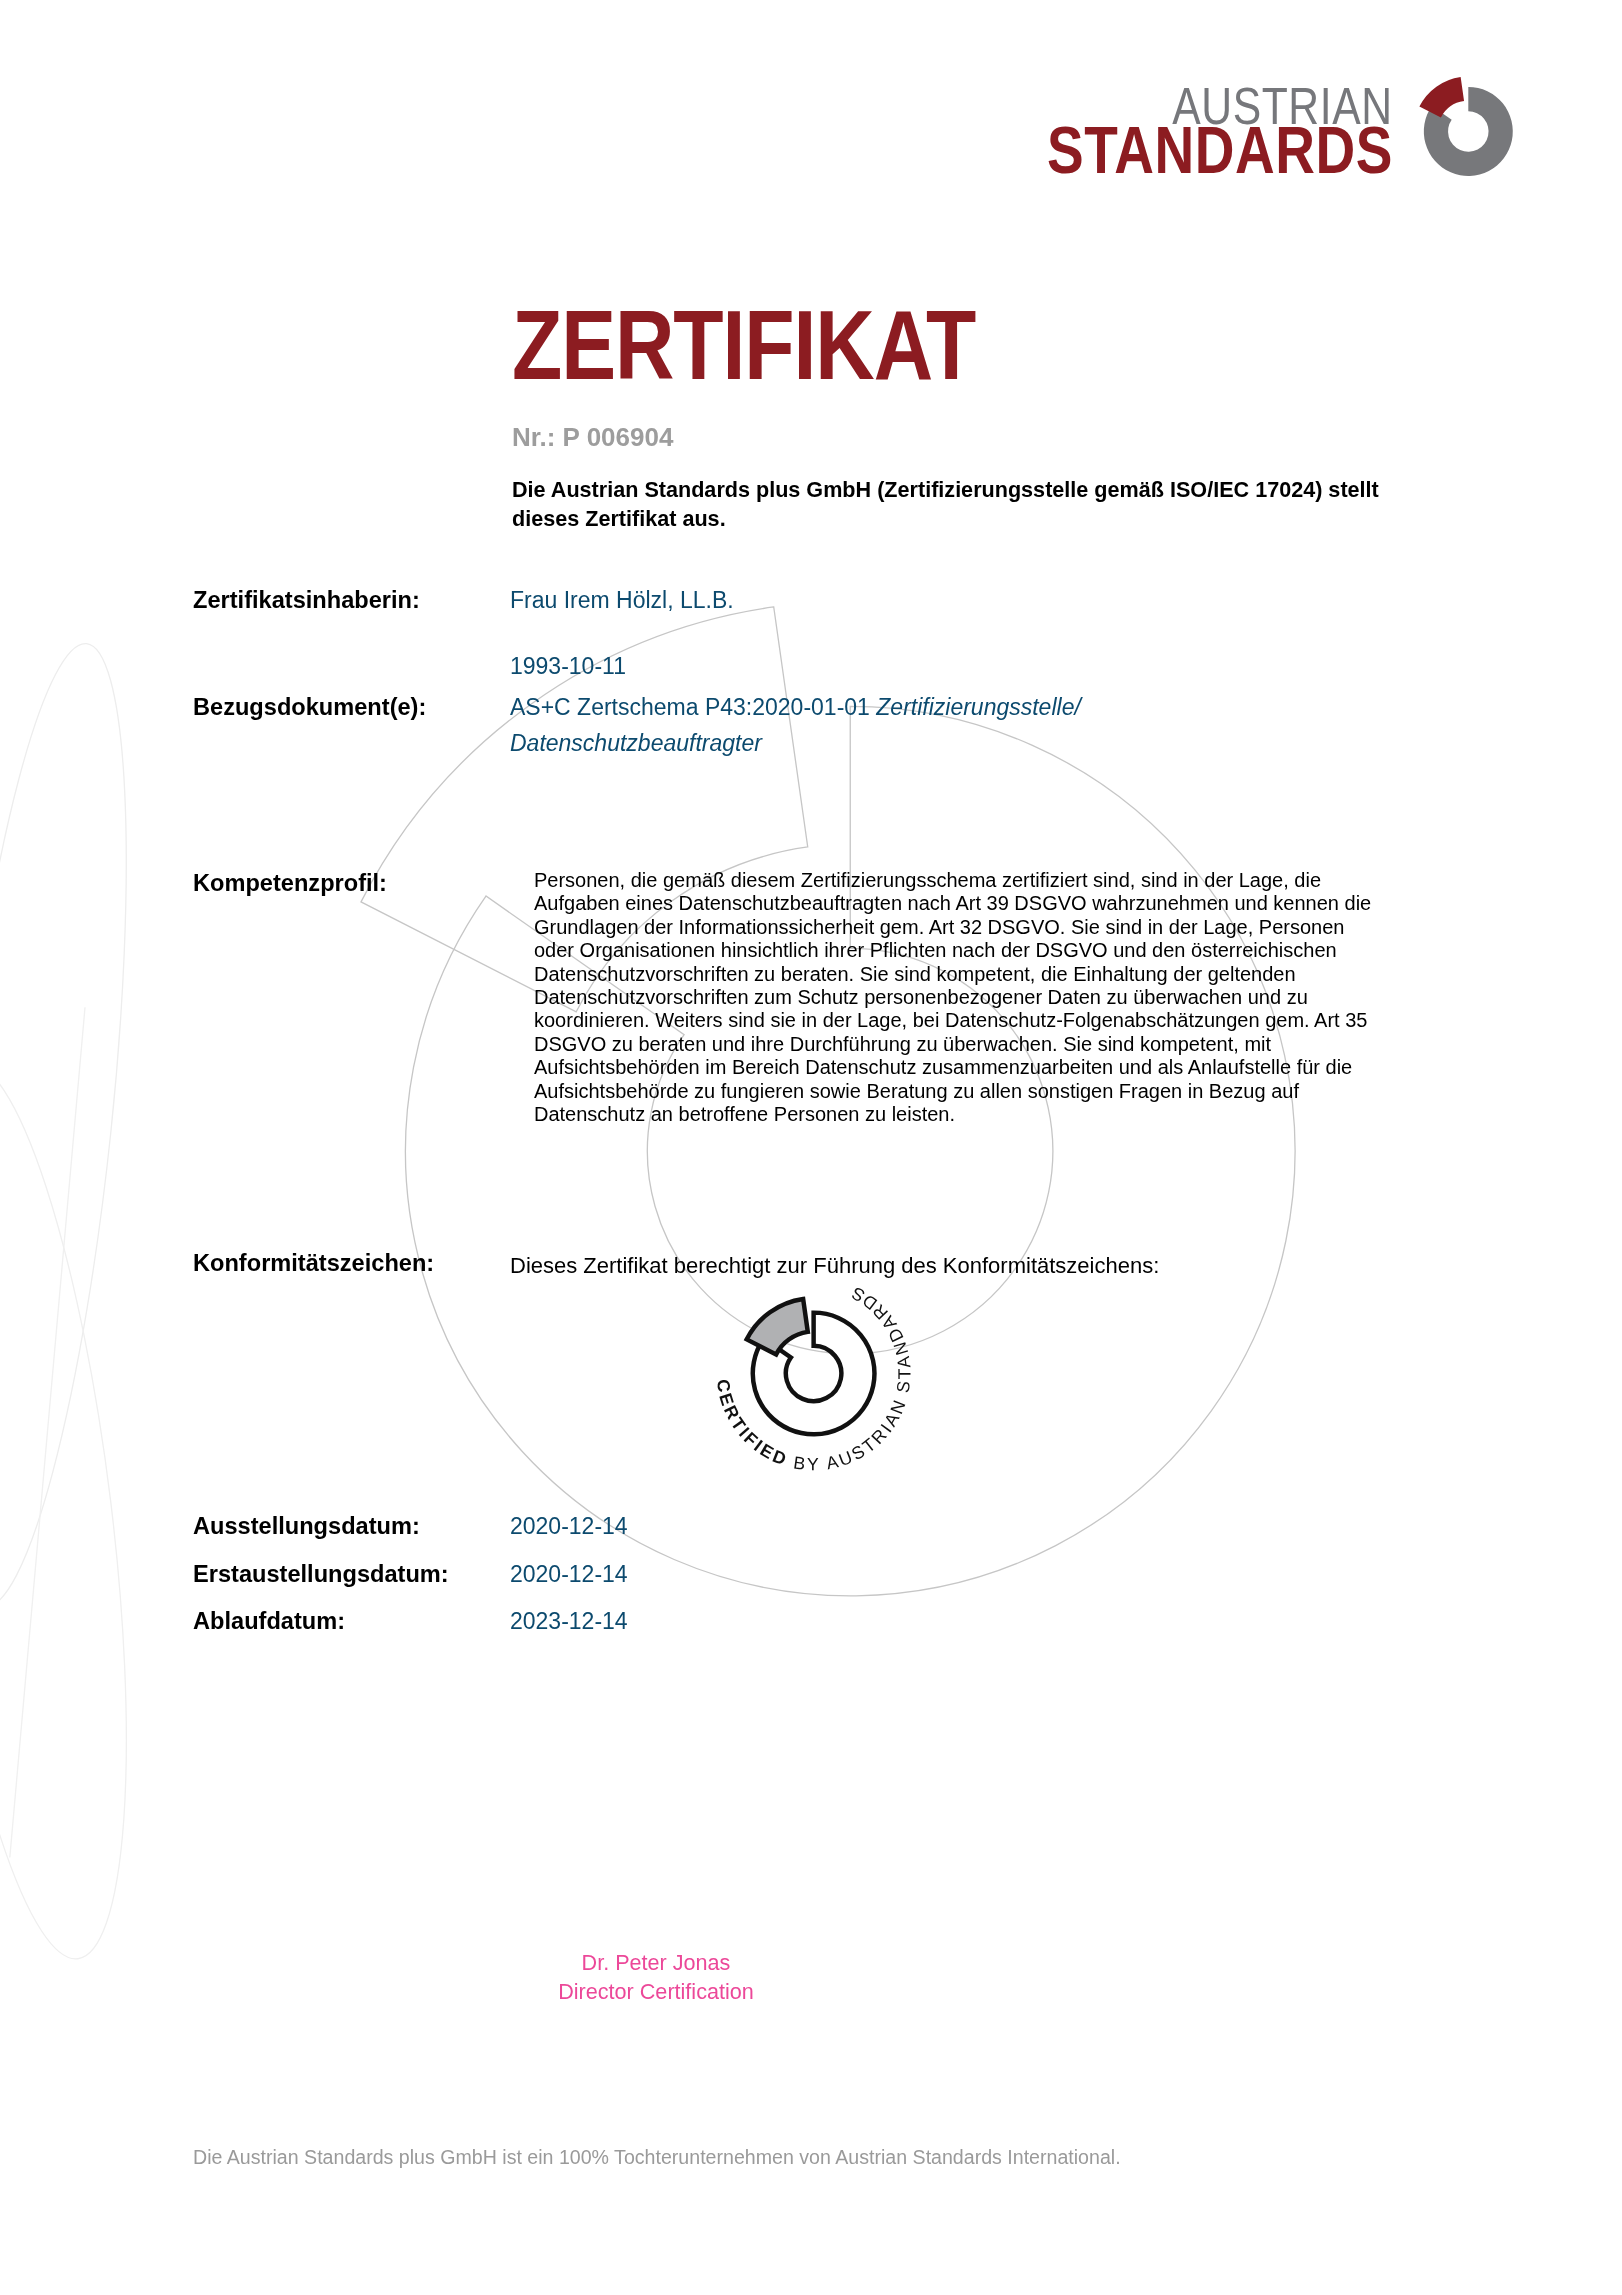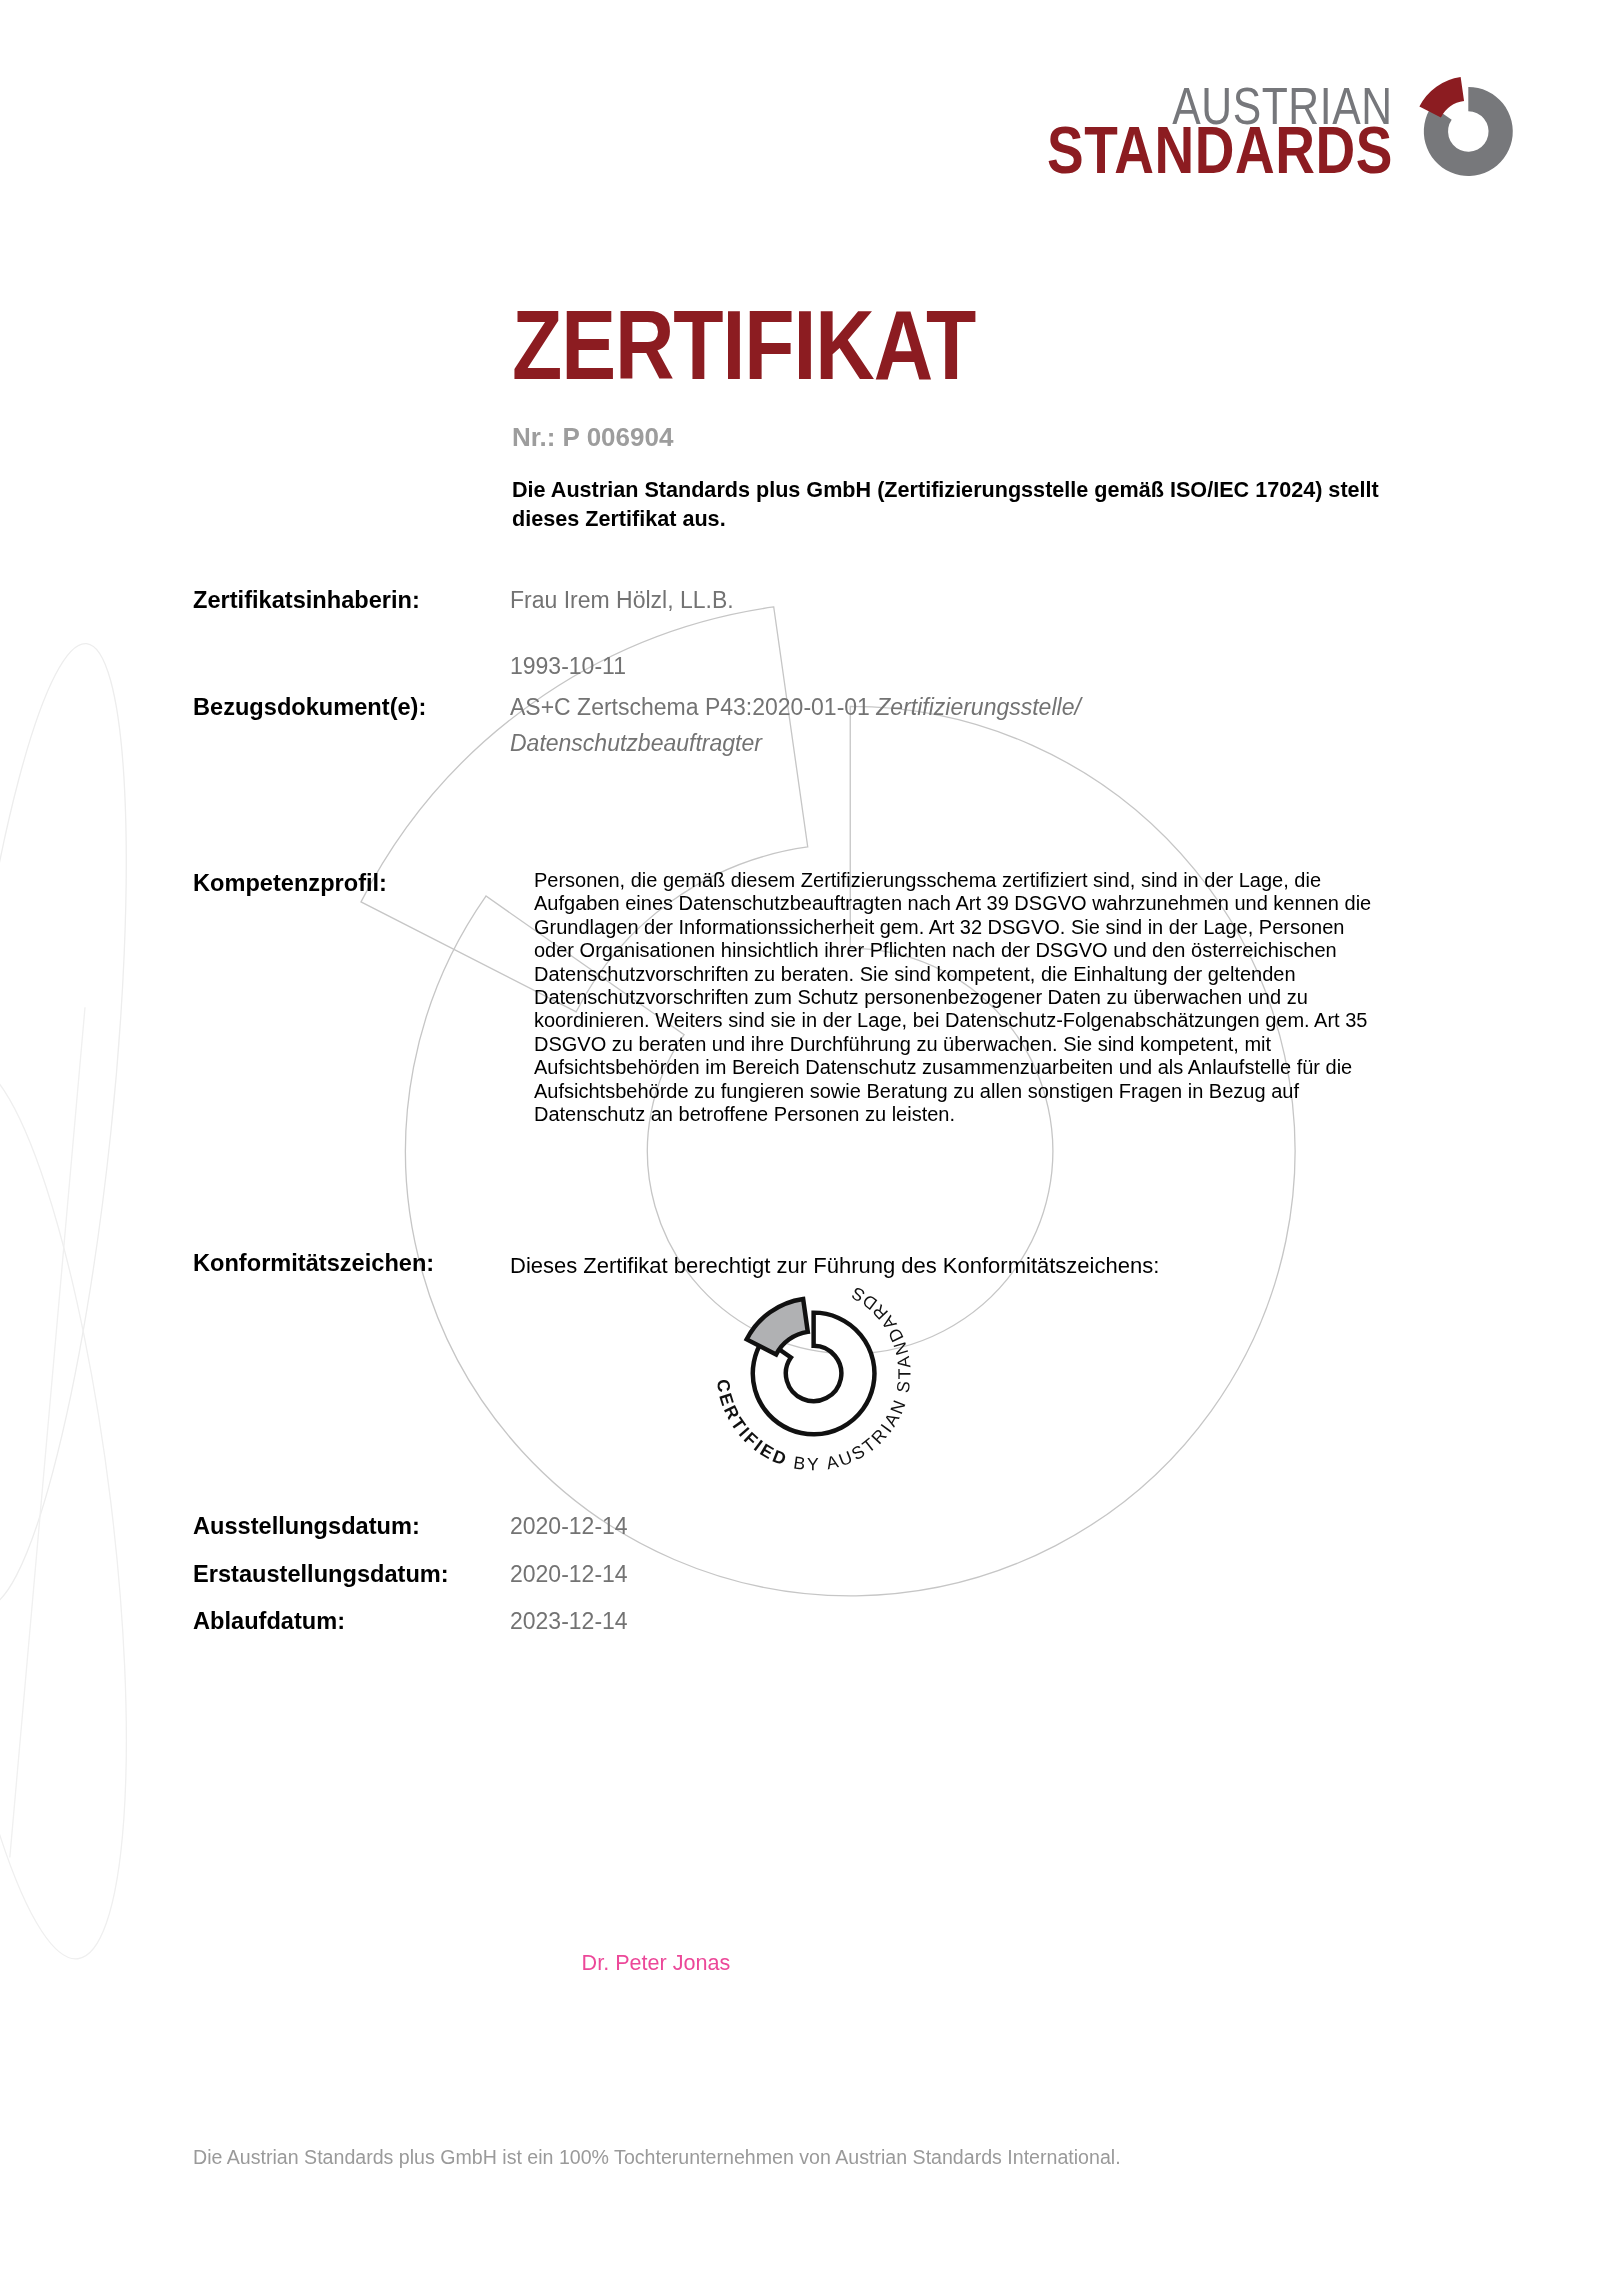--- a/index.html
+++ b/index.html
@@ -25,21 +25,21 @@
   }
 
   .doc-title{
     left:512px;top:296px;font-size:98px;line-height:98px;font-weight:bold;color:#8c1c21;
     transform:scaleX(0.84);transform-origin:left top;letter-spacing:-1.3px;white-space:nowrap;
   }
   .cert-number{left:512px;top:422px;font-size:26px;font-weight:bold;color:#9d9d9d;white-space:nowrap;}
   .intro{left:512px;top:475px;width:870px;font-size:21.6px;line-height:29px;font-weight:bold;color:#000;}
 
   .field-label{left:193px;font-size:23.6px;line-height:29px;font-weight:bold;white-space:nowrap;color:#000;}
-  .field-value{left:510px;font-size:23px;line-height:29px;color:#737373;white-space:nowrap;}
+  .field-value{left:510px;font-size:23px;line-height:29px;color:#0c4a6e;white-space:nowrap;}
   .ital{font-style:italic;}
   .para{left:510px;font-size:22px;line-height:30px;color:#000;white-space:normal;}
   .competence-para{left:510px;top:869px;width:854px;font-size:20px;line-height:23.4px;color:#000;margin-left:24px;}
 
   .sig{left:0;top:1948px;width:1312px;text-align:center;font-size:21.6px;line-height:29px;color:#ec4899;}
   .footer{left:193px;top:2143px;font-size:19.6px;line-height:28px;color:#9a9a9a;white-space:nowrap;}
 
   .curved-text{font-family:"Liberation Sans",sans-serif;font-size:27px;letter-spacing:4px;fill:#111;}
   .curved-text .bold{font-weight:bold;}
 </style>
@@ -110,20 +110,21 @@
   <div class="abs field-value" style="top:1512px;">2020-12-14</div>
 
   <div class="abs field-label" style="top:1560px;">Erstaustellungsdatum:</div>
   <div class="abs field-value" style="top:1560px;">2020-12-14</div>
 
   <div class="abs field-label" style="top:1607px;">Ablaufdatum:</div>
   <div class="abs field-value" style="top:1607px;">2023-12-14</div>
 
   <div class="abs sig">
     <div>Dr. Peter Jonas</div>
+    <div>Director Certification</div>
   </div>
 
   <div class="abs footer">
     <div>Die Austrian Standards plus GmbH ist ein 100% Tochterunternehmen von Austrian Standards International.</div>
   </div>
 
 </div>
 
 
 </body></html>

